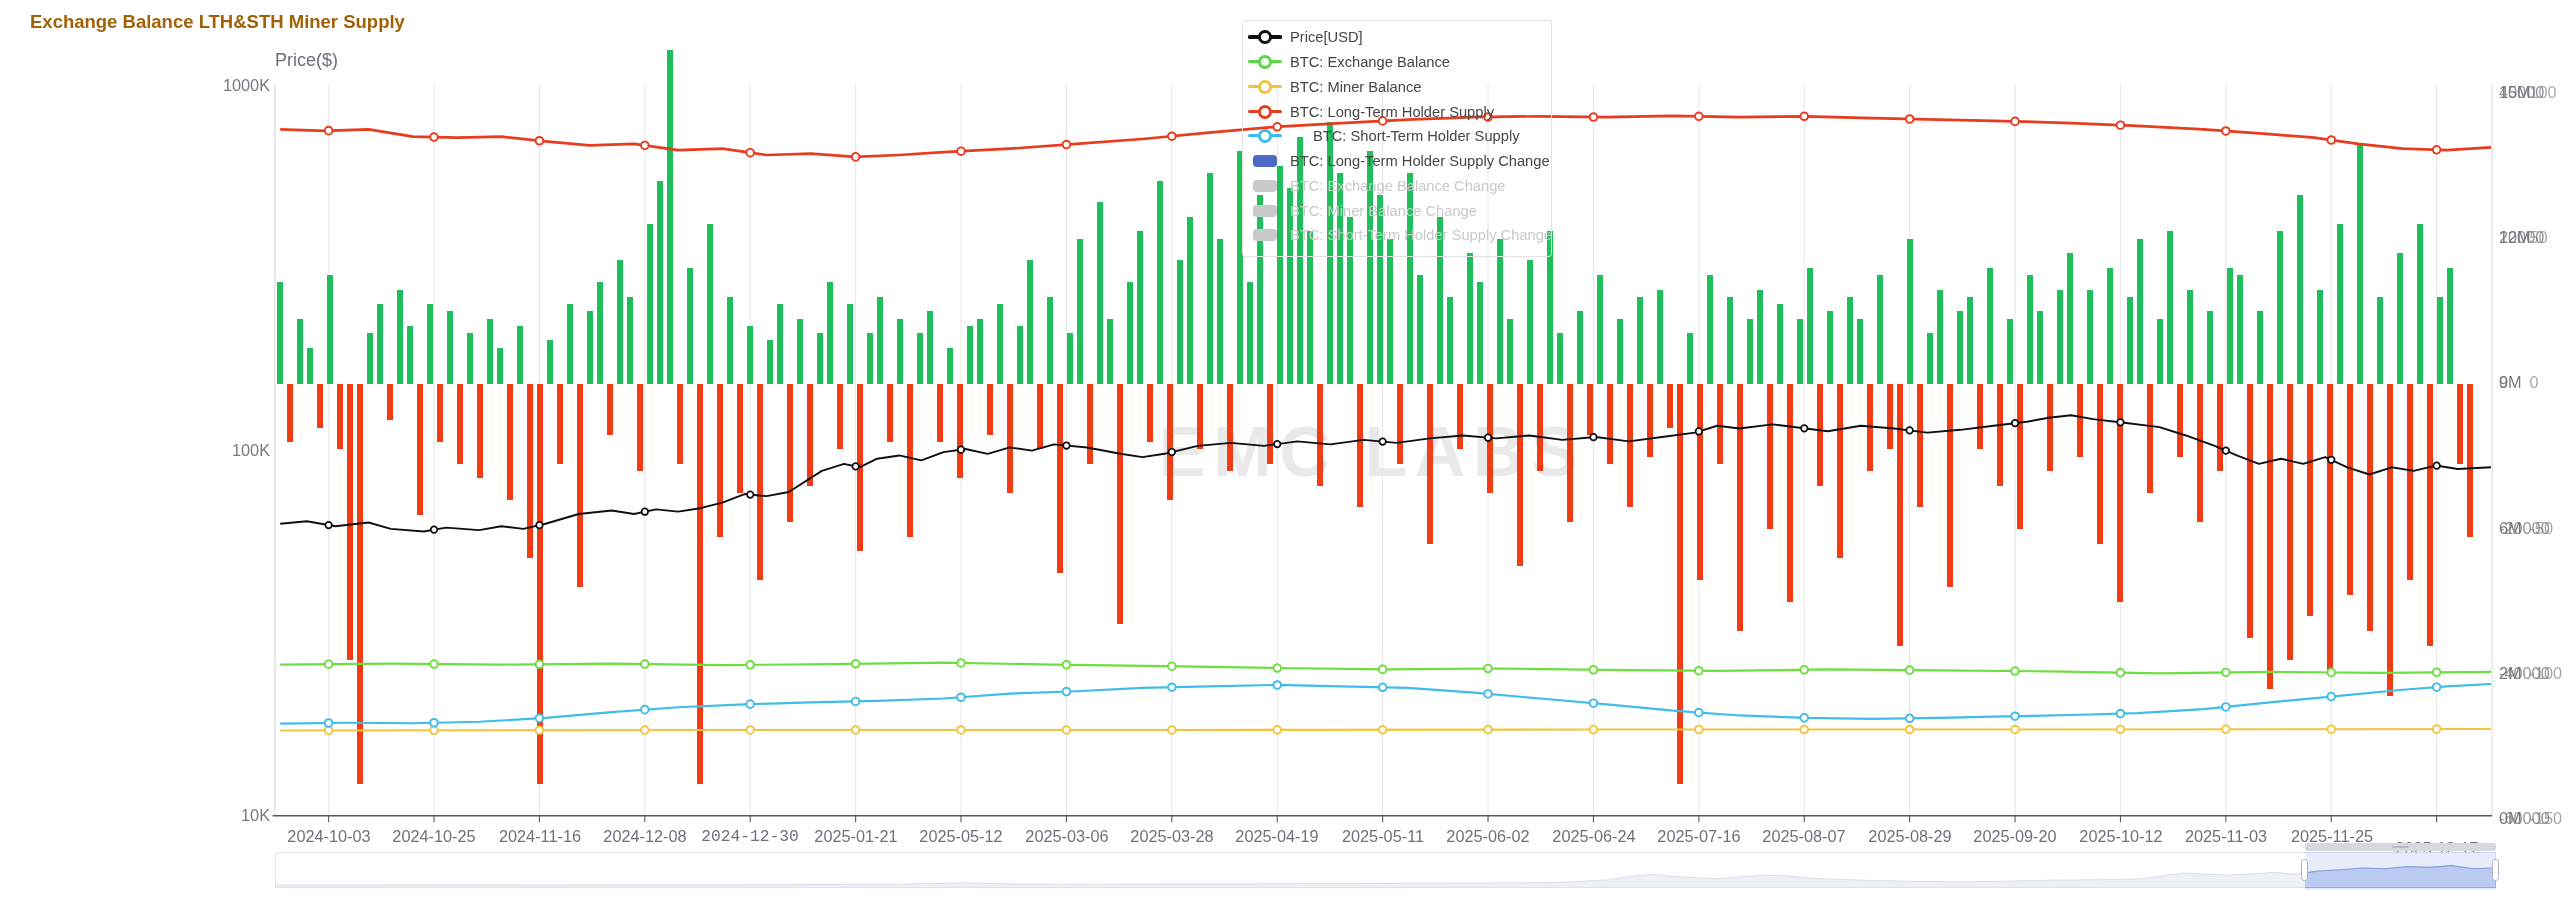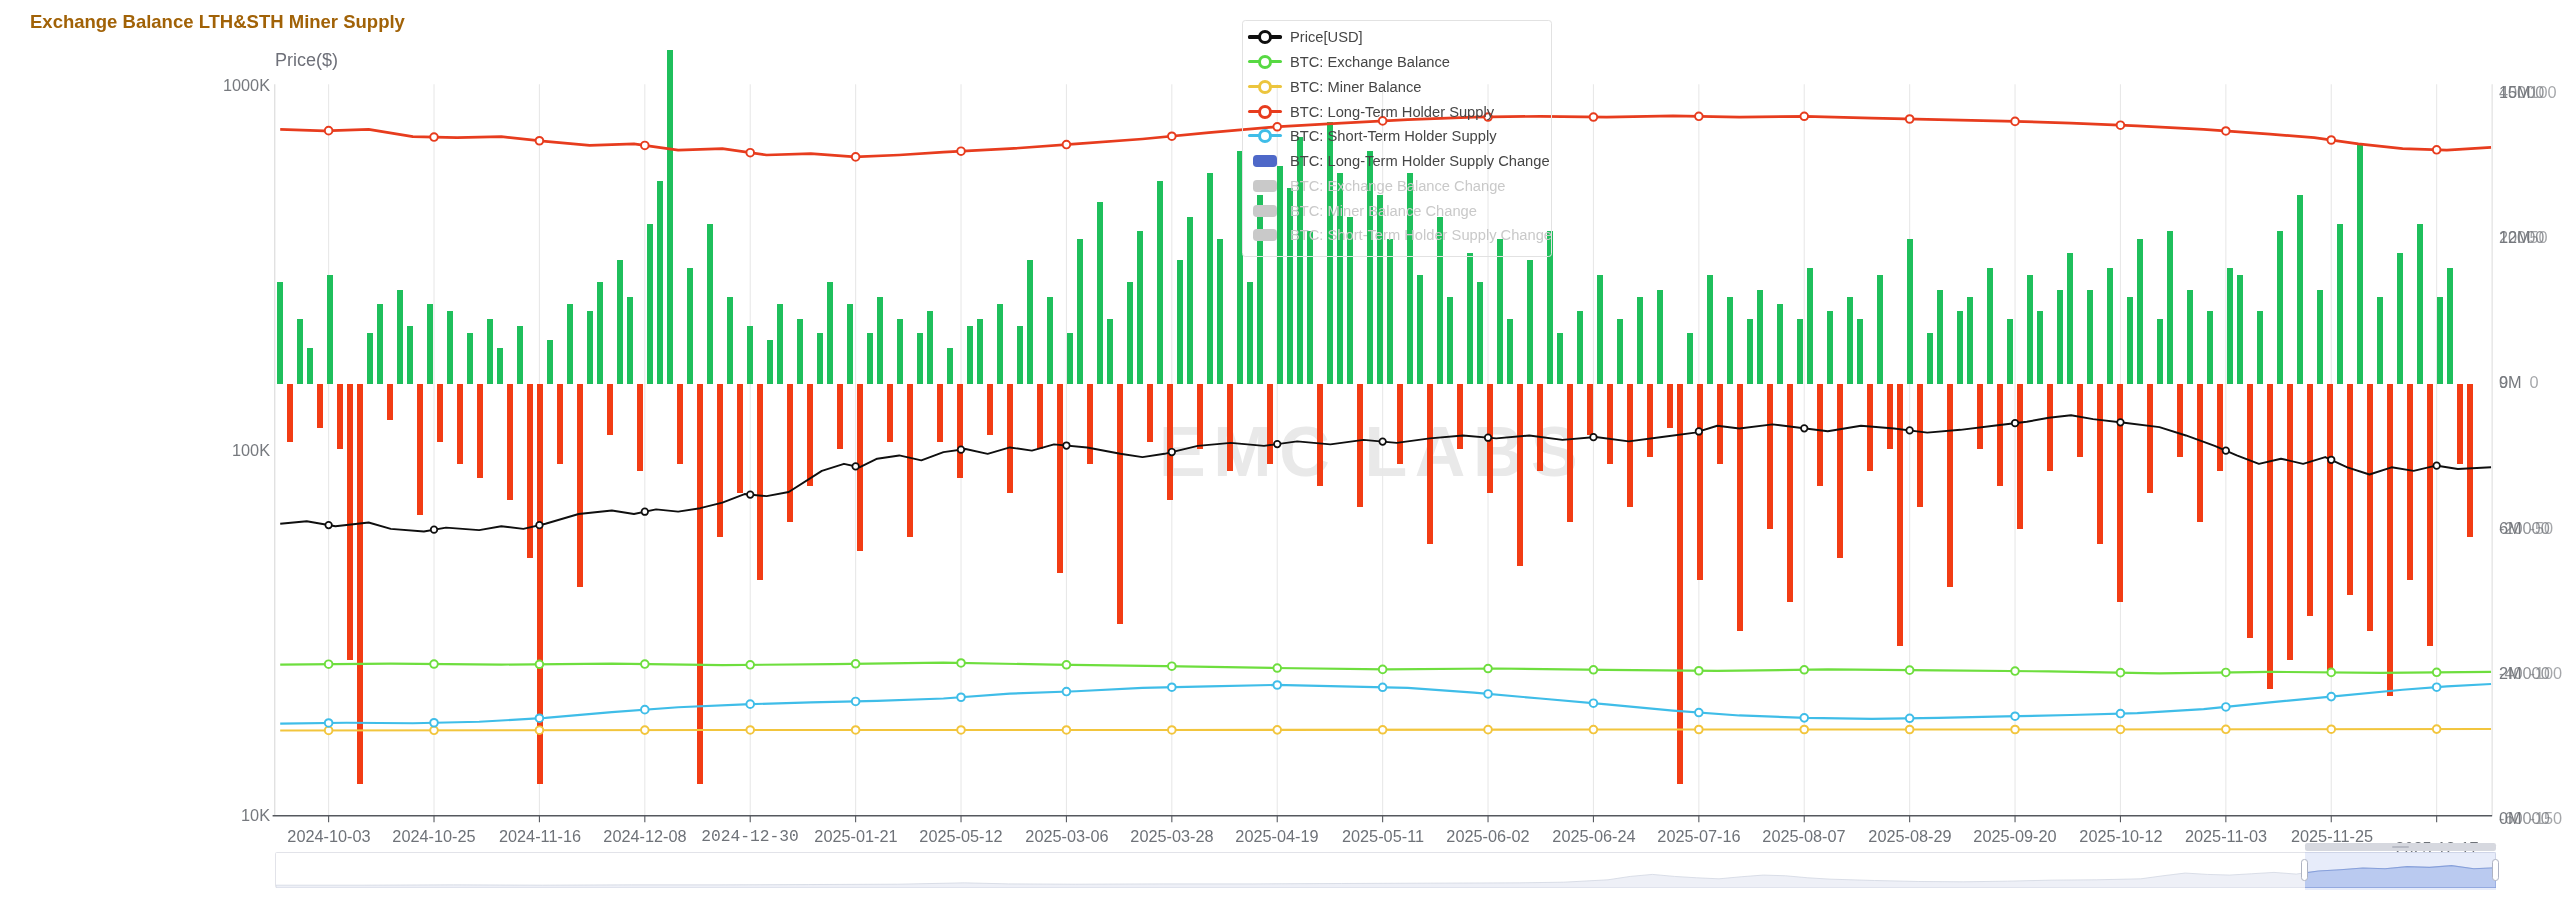--- a/index.html
+++ b/index.html
@@ -459,21 +459,21 @@
         </span>
         <span class="txt">BTC: Miner Balance</span>
       </div>
       <div class="legend-row" style="top: 80px;">
         <span class="lmark">
           <span class="seg" style="background:#e73c1e"></span>
           <span class="ring" style="border:3.3px solid #e73c1e"></span>
         </span>
         <span class="txt">BTC: Long-Term Holder Supply</span>
       </div>
-      <div class="legend-row" style="top: 104px;">
+      <div class="legend-row" style="top: 104px; gap: 23px;">
         <span class="lmark">
           <span class="seg" style="background:#3fbde8"></span>
           <span class="ring" style="border:3.3px solid #3fbde8"></span>
         </span>
         <span class="txt">BTC: Short-Term Holder Supply</span>
       </div>
       <div class="legend-row" style="top: 129px;">
         <span class="lmark">
           <span class="rect" style="background:#4e68c8"></span>
         </span>

